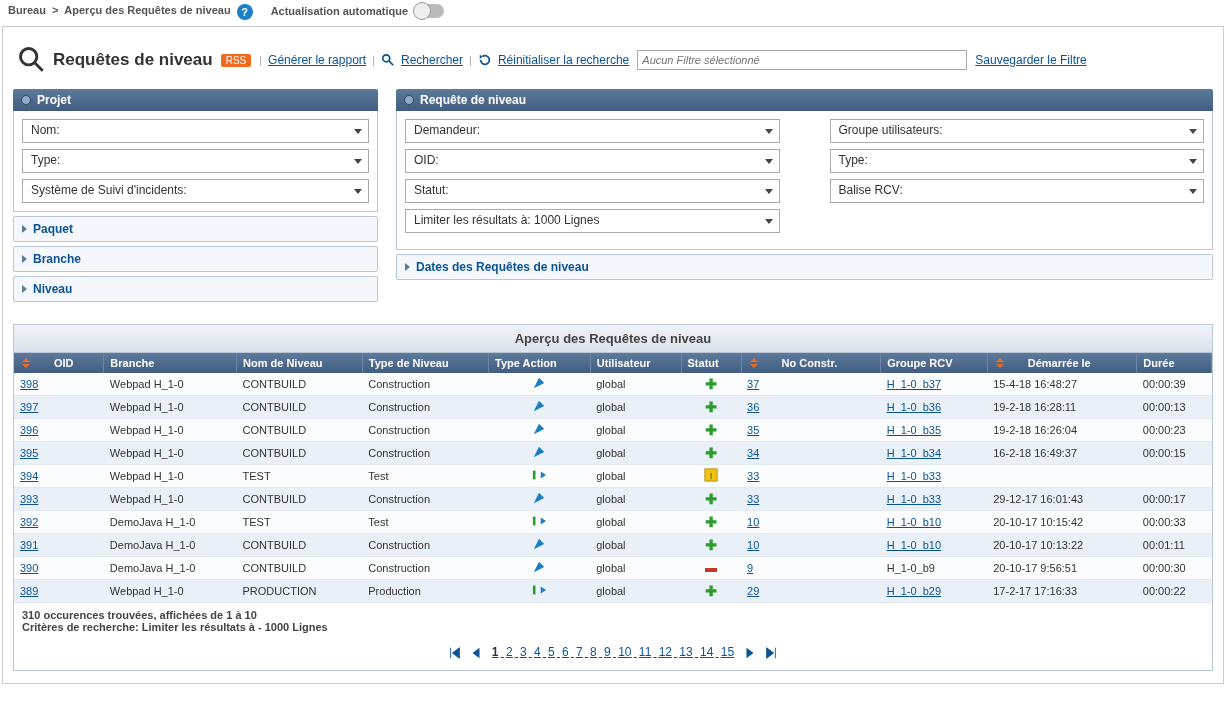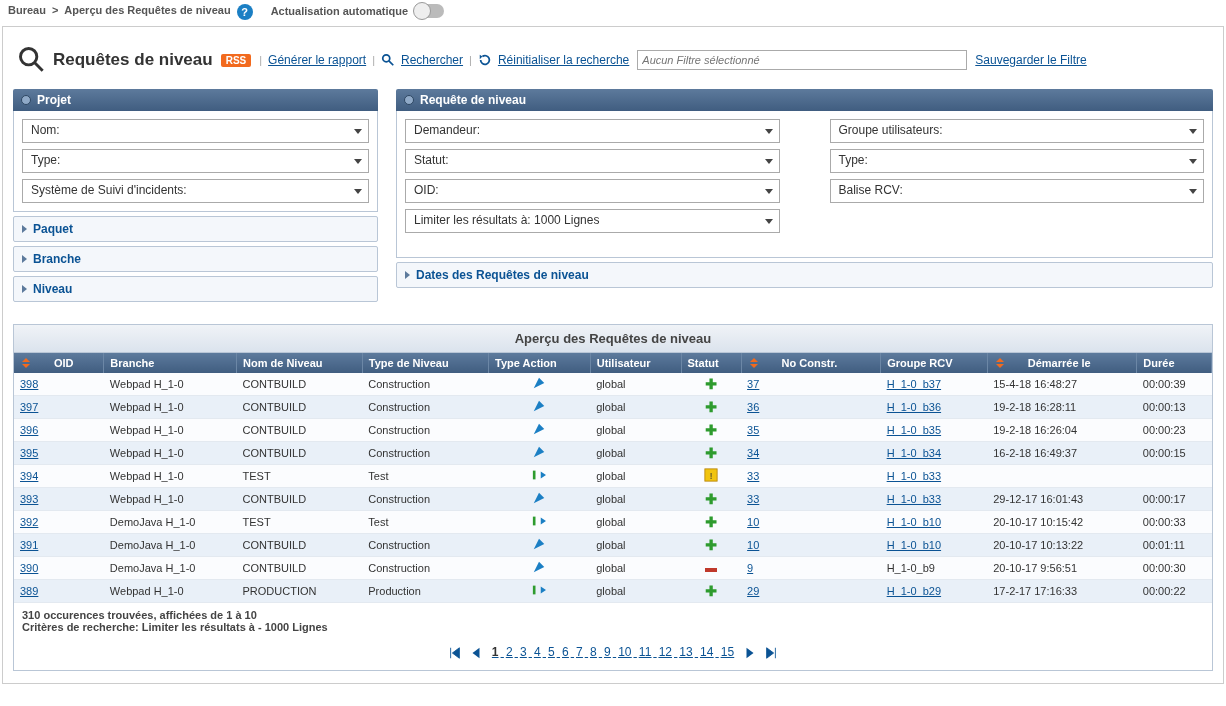--- a/index.html
+++ b/index.html
@@ -7,21 +7,21 @@
 .container { border: 1px solid #ccc; margin: 2px; }
 .breadcrumb-bar { padding: 4px 8px; font-size: 11px; font-weight: bold; color: #555; display: flex; align-items: flex-start; gap: 6px; }
 .help-icon { display:inline-flex;width:16px;height:16px;border-radius:50%;background:#1b7fc4;color:#fff;font-weight:bold;align-items:center;justify-content:center;font-size:11px;}
 .auto-refresh { margin-left: 12px; display:flex;align-items:center;gap:6px;color:#555;font-weight:bold;}
 .toggle { width:30px;height:14px;border-radius:8px;background:#bbb;position:relative;display:inline-block;}
 .toggle::after{content:'';position:absolute;width:16px;height:16px;background:#eee;border:1px solid #999;border-radius:50%;left:-1px;top:-2px;}
 .main-panel { padding: 8px 10px 12px; }
 .title-row { display:flex; align-items:center; gap:8px; padding:10px 0 14px 4px; flex-wrap:wrap;}
 .mag-icon svg { width:28px;height:28px;}
 .page-title { font-size:17px; font-weight:bold; color:#333;}
-.rss-badge { background:#f26a1e;color:#fff;font-weight:bold;font-size:10px;padding:1px 5px;border-radius:2px;}
+.rss-badge { background:#f26a1e;color:#fff;font-weight:normal;font-size:10px;padding:1px 5px;border-radius:2px;}
 .title-links a { color:#0b5394;text-decoration:underline;font-size:12px;}
 .title-links { display:flex;align-items:center;gap:6px;}
 .sep { color:#aaa;}
 .mini-icon { width:14px;height:14px;display:inline-flex;align-items:center;justify-content:center;}
 .filter-select { border:1px solid #aaa;font-style:italic;color:#777;padding:2px 4px;width:330px;height:20px;font-size:11px;background:#fff;}
 .save-filter { color:#0b5394;text-decoration:underline;font-size:12px;}
 .filter-area { display:flex; gap:18px; align-items:flex-start;}
 .left-col { width:365px; display:flex;flex-direction:column;gap:4px;}
 .right-col { flex:1; display:flex;flex-direction:column;gap:4px;}
 .panel-header { background:linear-gradient(#5d7a9c,#405d80);color:#fff;font-weight:bold;font-size:12px;padding:4px 8px;border-radius:2px 2px 0 0;display:flex;align-items:center;gap:6px;}
@@ -131,23 +131,23 @@
     <div class="right-col">
       <div>
         <div class="panel-header">
               <span class="disc"></span>
               <span>Requête de niveau</span>
             </div>
         <div class="panel-body">
           <div class="right-grid">
             <div>
               <div class="dd">Demandeur:</div>
+              <div class="dd">OID:</div>
               <div class="dd">Statut:</div>
-              <div class="dd">OID:</div>
-              <div class="dd" style="margin-bottom:16px">Limiter les résultats à: 1000 Lignes</div>
+              <div class="dd" style="margin-bottom:8px">Limiter les résultats à: 1000 Lignes</div>
             </div>
             <div>
               <div class="dd">Groupe utilisateurs:</div>
               <div class="dd">Type:</div>
               <div class="dd" style="margin-bottom:0">Balise RCV:</div>
             </div>
           </div>
         </div>
       </div>
       <div class="sub-header">

